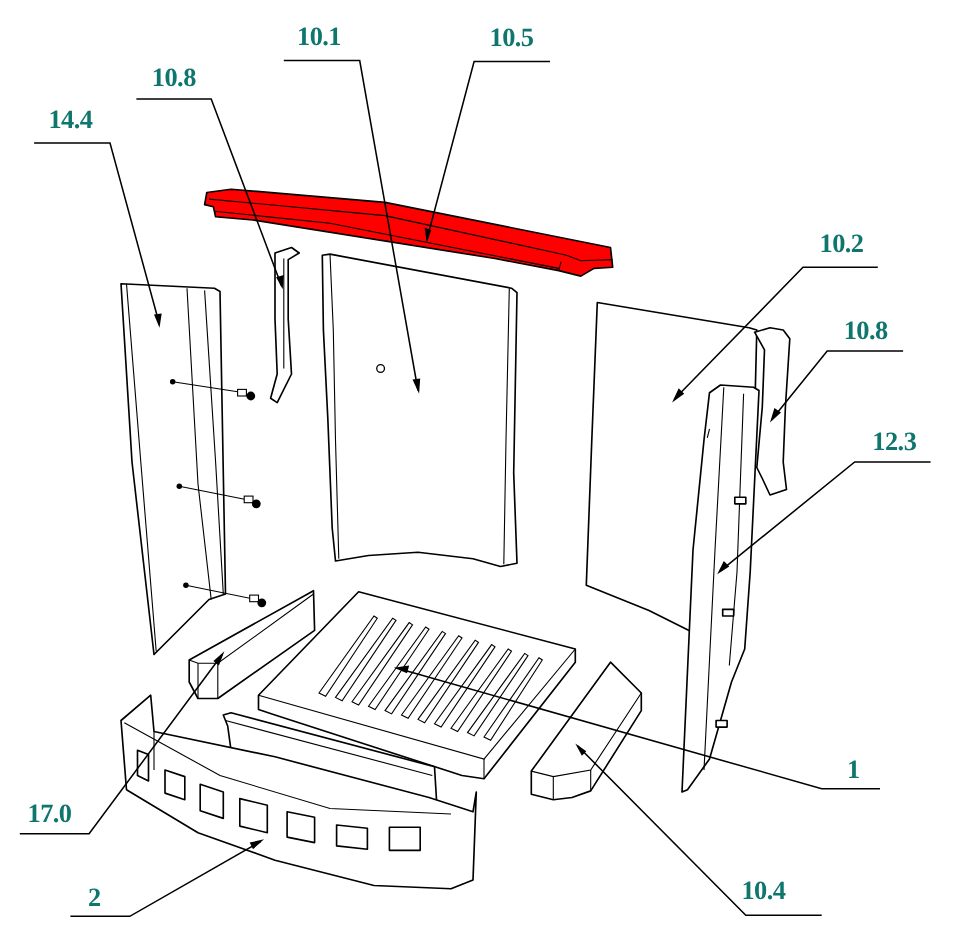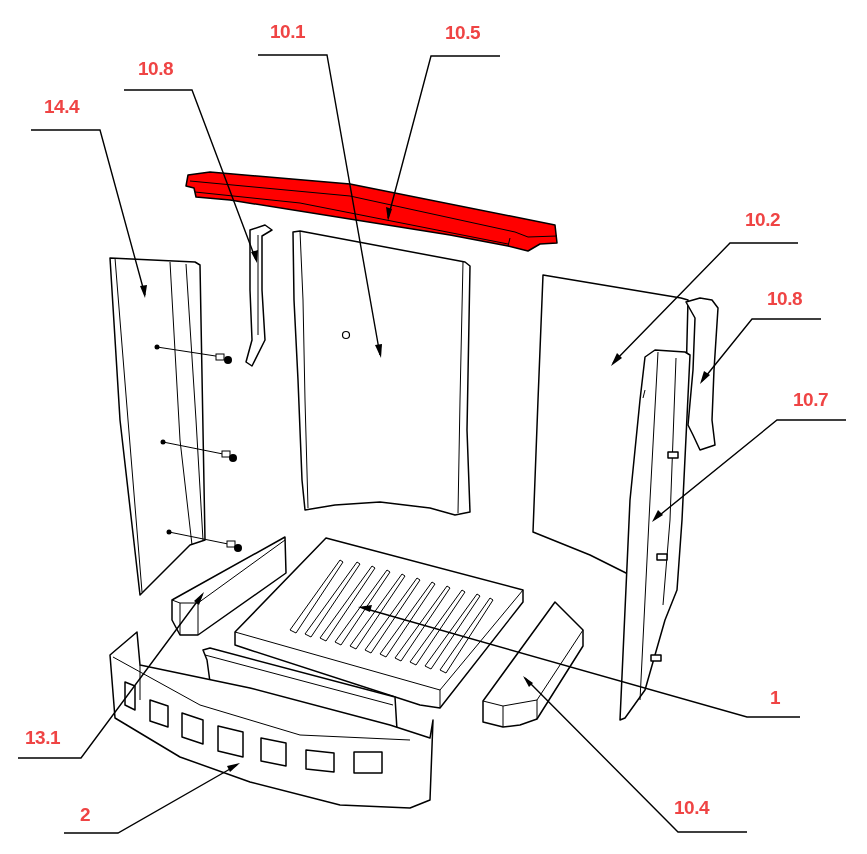--- a/index.html
+++ b/index.html
@@ -1,18 +1,18 @@
 <!DOCTYPE html>
 <html><head>
 <meta charset="utf-8">
 <style>
   html, body { margin: 0; padding: 0; background: #ffffff; }
   body { width: 867px; height: 854px; position: relative; overflow: hidden; font-family: "DejaVu Sans", sans-serif; }
   #diagram { position: absolute; left: 0; top: 0; width: 867px; height: 854px; }
-  .lbl { position: absolute; font-family: Liberation Sans, sans-serif; font-weight: bold; font-size: 19px; color: #ef4444; letter-spacing: -0.5px; line-height: 1; }
+  .lbl { position: absolute; font-family: Liberation Serif, serif; font-weight: bold; font-size: 24px; color: #0f766e; letter-spacing: -0.5px; line-height: 1; }
   .ln { stroke: #000; stroke-width: 1.4; fill: none; }
   .lt { stroke: #000; stroke-width: 1; fill: none; }
   .part { stroke: #000; stroke-width: 1.5; fill: #fff; stroke-linejoin: round; }
   .red { stroke: #000; stroke-width: 1.5; fill: #ff0000; stroke-linejoin: round; }
   .arrow { fill: #000; stroke: none; }
 </style>
 </head>
 <body>
 
 <div>
@@ -171,18 +171,18 @@
     <polygon class="arrow" points="523,676 533,683 529,687"></polygon>
   </g>
 </svg>
 
 <div class="lbl" style="left:270px;top:22px;">10.1</div>
 <div class="lbl" style="left:445px;top:23px;">10.5</div>
 <div class="lbl" style="left:138px;top:59px;">10.8</div>
 <div class="lbl" style="left:44px;top:97px;">14.4</div>
 <div class="lbl" style="left:745px;top:210px;text-align:center;">10.2</div>
 <div class="lbl" style="left:767px;top:289px;">10.8</div>
-<div class="lbl" style="left:793px;top:390px;">10.7</div>
+<div class="lbl" style="left:793px;top:390px;">12.3</div>
 <div class="lbl" style="left:770px;top:688px;">1</div>
-<div class="lbl" style="left:25px;top:728px;">13.1</div>
+<div class="lbl" style="left:25px;top:728px;">17.0</div>
 <div class="lbl" style="left:80px;top:805px;">2</div>
 <div class="lbl" style="left:674px;top:798px;">10.4</div>
 </div>
 
 </body></html>

